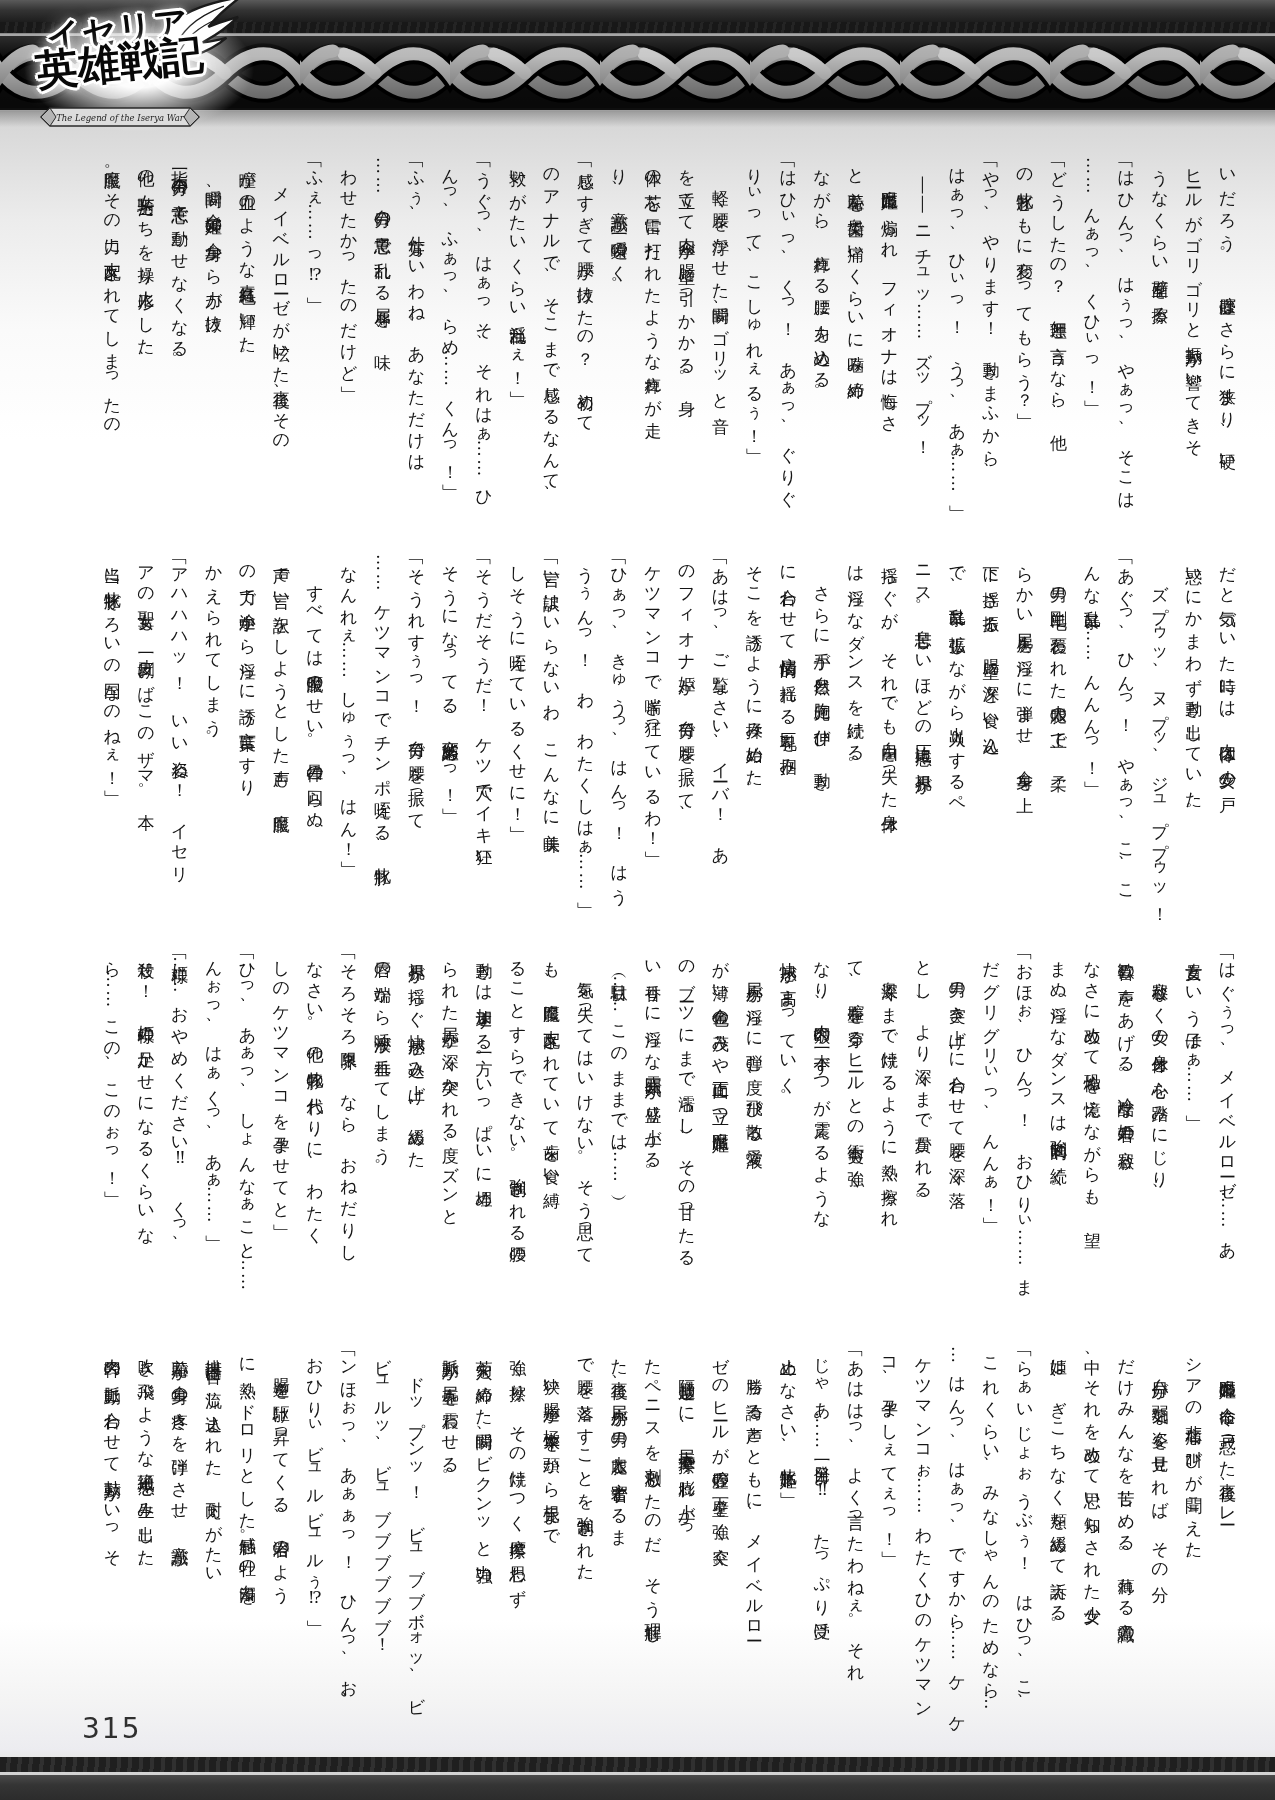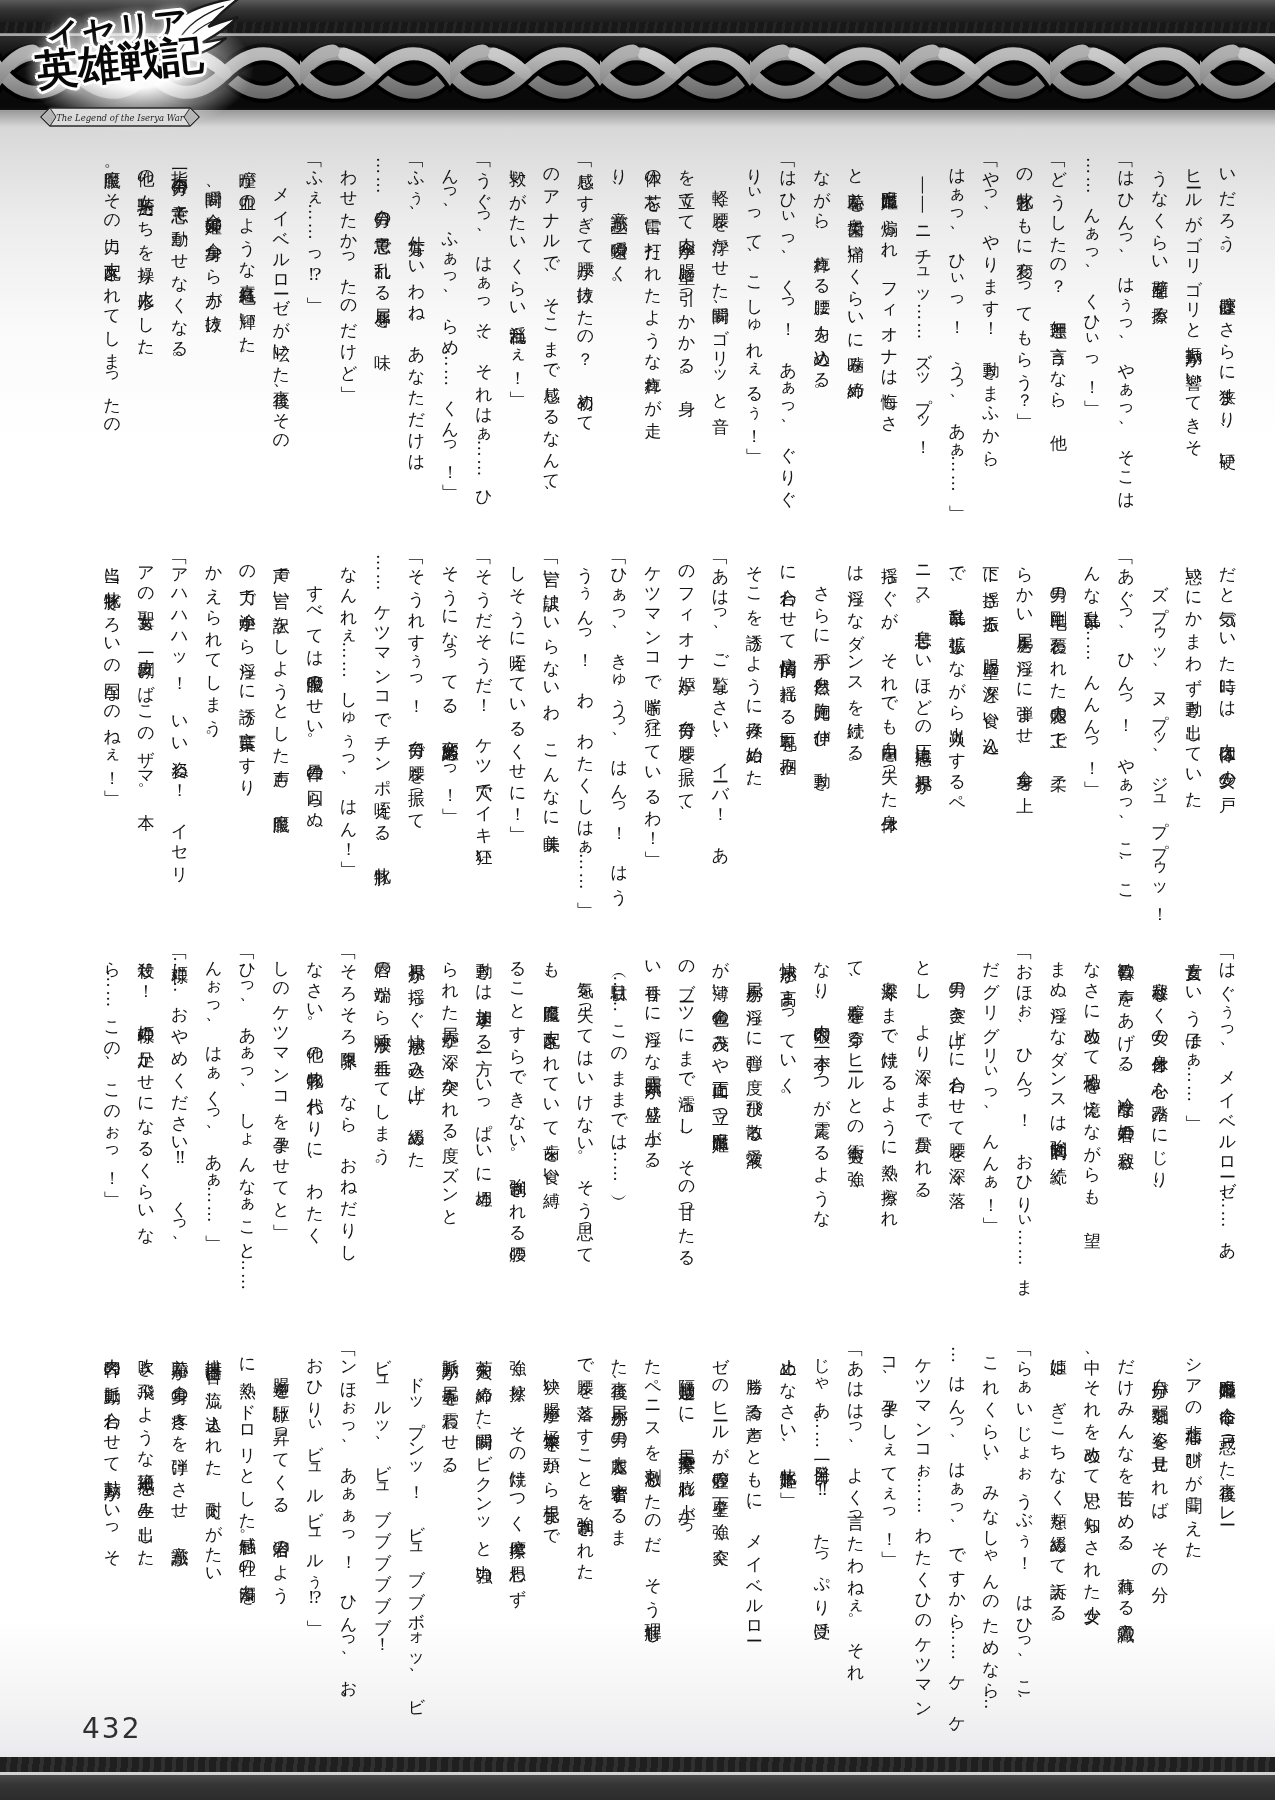--- a/index.html
+++ b/index.html
@@ -235,17 +235,17 @@
 「ンほぉっ、あぁぁっ！　ひんっ、お、
 おひりぃビュルビュルぅ⁉」
 　腸道を駆け昇ってくる、溶岩のよう
 に熱くドロリとした感触。牡の白濁を
 排泄器官に流し込まれた。耐えがたい
 羞恥が全身の疼きを弾けさせ、意識が
 吹き飛ぶような絶頂感を生み出した。
 肉幹の脈動に合わせて鼓動がいっそ</div>
   </main>
 
-  <div class="page-number">432</div>
+  <div class="page-number">315</div>
   <div class="bar-noise"></div>
   <div class="bar-bottom"></div>
 
 </div>
 
 </body></html>

